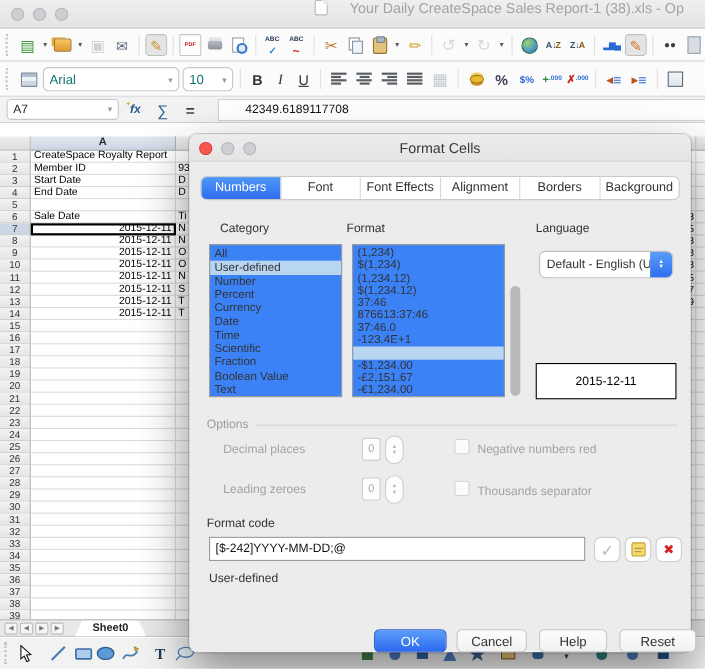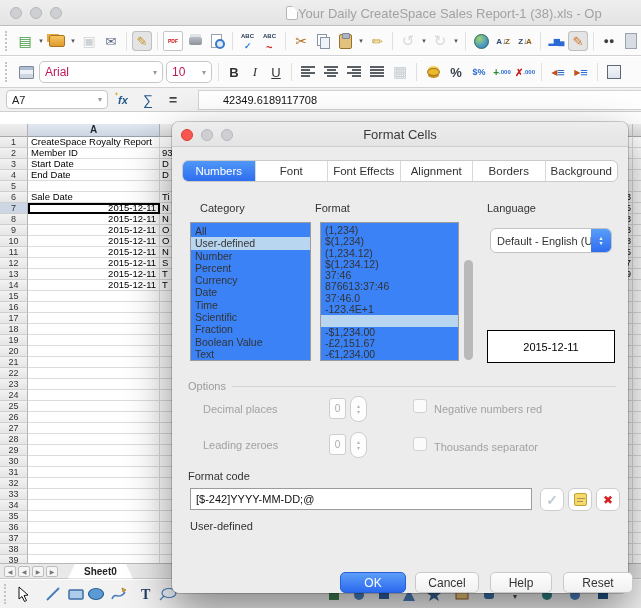--- a/index.html
+++ b/index.html
@@ -3,21 +3,21 @@
 <meta charset="utf-8">
 <style>
   *{box-sizing:border-box;margin:0;padding:0}
   html,body{width:641px;height:608px}
   body{position:relative;font-family:"Liberation Sans",sans-serif;background:#fff;overflow:hidden;-webkit-font-smoothing:antialiased}
 
   
   .titlebar{position:absolute;left:0;top:0;width:641px;height:26px;background:linear-gradient(#efefef,#e3e3e3);border-bottom:1px solid #bdbdbd}
   .lights{position:absolute;left:10px;top:7px;display:flex;gap:8px}
   .light{width:12px;height:12px;border-radius:50%;background:#cdcfd2;border:1px solid #b5b7ba}
-  .title-wrap{position:absolute;left:286px;top:0;height:26px;display:flex;align-items:center;gap:0;white-space:nowrap}
+  .title-wrap{position:absolute;left:286px;top:0;height:26px;display:flex;gap:20px;white-space:nowrap}
   .docicon{width:12px;height:14px;background:#fdfdfd;border:1px solid #b6b6b6;border-radius:2px;position:relative}
   .docicon::after{content:"";position:absolute;top:-1px;right:-1px;border:3px solid;border-color:#e9e9e9 #e9e9e9 transparent transparent}
   .apptitle{color:#a2a2a2;font-size:13px}
 
   
   .toolbar1{position:absolute;left:0;top:27px;width:641px;height:29px;background:#fbfbfb;border-bottom:1px solid #d2d2d2;display:flex;align-items:center;padding-left:3px;gap:2px}
   .toolbar2{position:absolute;left:0;top:57px;width:641px;height:31px;background:#fbfbfb;border-bottom:1px solid #d2d2d2;display:flex;align-items:center;padding-left:3px;gap:3px}
   .handle{width:5px;height:20px;border-left:2px dotted #c4c4c4;margin:0 3px 0 2px}
   .sep{width:1px;height:18px;background:#e0e0e0;margin:0 3px;flex:none}
   .ic{position:relative;width:20px;height:20px;display:flex;align-items:center;justify-content:center;border-radius:4px;flex:none;font-size:13px}
@@ -69,21 +69,21 @@
   .i-curfmt::before{content:"$%";font-size:9px;font-weight:bold;color:#2a6ad4}
   .i-adddec::before{content:"+";color:#2a8a2a;font-weight:bold;font-size:10px}
   .i-adddec::after{content:".000";color:#2a6ad4;font-size:6px;font-weight:bold}
   .i-deldec::before{content:"✗";color:#cc2020;font-weight:bold;font-size:10px}
   .i-deldec::after{content:".000";color:#2a6ad4;font-size:6px;font-weight:bold}
   .i-indl::before{content:"◀";color:#c05020;font-size:8px}
   .i-indl::after{content:"≡";color:#2a6ad4;font-size:13px}
   .i-indr::before{content:"▶";color:#c05020;font-size:8px}
   .i-indr::after{content:"≡";color:#2a6ad4;font-size:13px}
   .i-border::before{content:"";width:12px;height:12px;background:linear-gradient(#f2f6fa,#dde4ec);border:1px solid #5f6875}
-  .combo{height:22px;background:#fff;border:1px solid #c7c7c7;border-radius:5px;display:flex;align-items:center;padding:0 5px;font-size:12px;color:#be185d;flex:none}
+  .combo{height:22px;background:#fff;border:1px solid #c7c7c7;border-radius:5px;display:flex;align-items:center;padding:0 5px;font-size:12px;color:#0f766e;flex:none}
   .combo .chev{margin-left:auto;color:#999;font-size:8px}
   .combo .chev::before{content:"▾"}
 
   
   .formulabar{position:absolute;left:0;top:88px;width:641px;height:24px;background:#f2f2f2;border-bottom:1px solid #cfcfcf;display:flex;align-items:center;padding-left:6px;gap:5px}
   .namebox{width:102px;height:19px;background:#fff;border:1px solid #c7c7c7;border-radius:4px;display:flex;align-items:center;padding:0 5px;font-size:11px;color:#222;flex:none}
   .namebox .chev{margin-left:auto;color:#999;font-size:8px}
   .namebox .chev::before{content:"▾"}
   .fbic{width:20px;height:20px;display:flex;align-items:center;justify-content:center;flex:none;position:relative}
   .i-fx::before{content:"fx";font-style:italic;font-weight:bold;font-size:11px;color:#245a8c}

